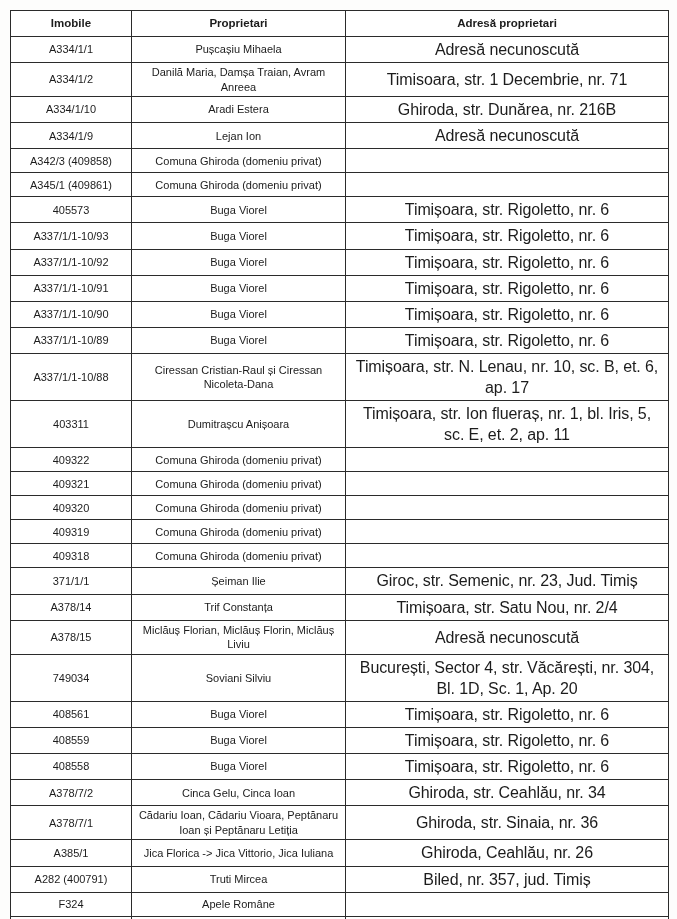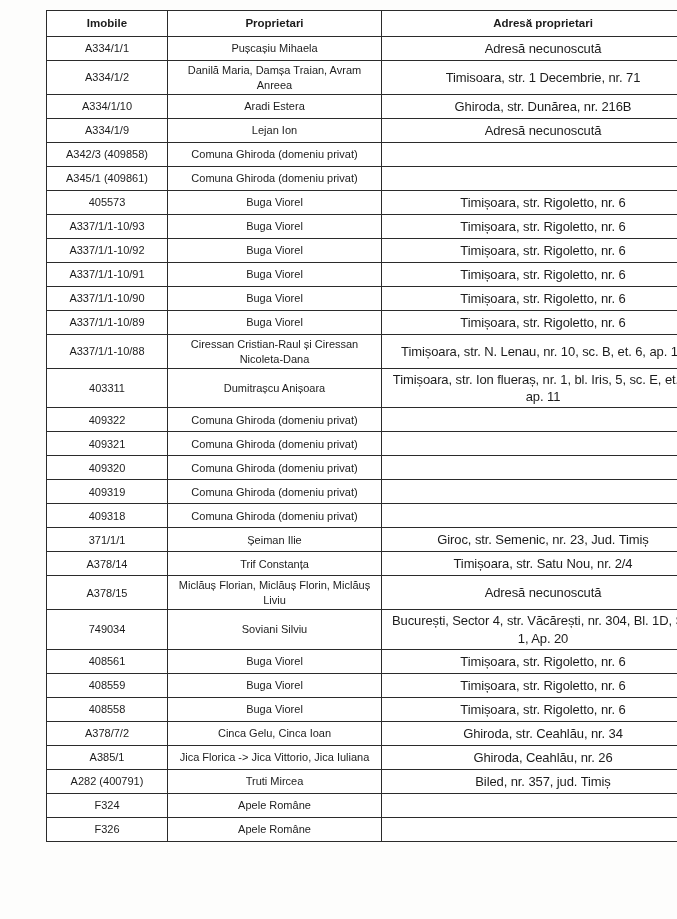--- a/index.html
+++ b/index.html
@@ -8,21 +8,20 @@
     background: #fbfbfa;
     font-family: "Liberation Sans", "DejaVu Sans", sans-serif;
   }
   .page {
     width: 677px;
     height: 919px;
     background: #fdfdfc;
     position: relative;
     box-sizing: border-box;
     overflow: hidden;
-    padding-left: 36px;
   }
   table.doc-table {
     border-collapse: collapse;
     table-layout: fixed;
     width: 658px;
     margin: 10px 9px 0 10px;
     background: #fff;
     color: #1c1c1c;
   }
   table.doc-table col.c1 { width: 121px; }
@@ -41,21 +40,21 @@
   table.doc-table th {
     font-weight: bold;
     height: 21px;
     font-size: 11.5px;
   }
   table.doc-table td {
     height: 19px;
     font-weight: 500;
   }
   table.doc-table td:nth-child(3) {
-    font-size: 13px;
+    font-size: 16px;
     letter-spacing: -0.1px;
   }
 </style>
 </head>
 <body>
 
 <div class="page">
   <table class="doc-table">
     <colgroup>
       <col class="c1">
@@ -199,20 +198,25 @@
           <td>408558</td>
           <td>Buga Viorel</td>
           <td>Timișoara, str. Rigoletto, nr. 6</td>
         </tr>
         <tr>
           <td>A378/7/2</td>
           <td>Cinca Gelu, Cinca Ioan</td>
           <td>Ghiroda, str. Ceahlău, nr. 34</td>
         </tr>
         <tr>
+          <td>A378/7/1</td>
+          <td>Cădariu Ioan, Cădariu Vioara, Peptănaru Ioan și Peptănaru Letiția</td>
+          <td>Ghiroda, str. Sinaia, nr. 36</td>
+        </tr>
+        <tr>
           <td>A385/1</td>
           <td>Jica Florica -&gt; Jica Vittorio, Jica Iuliana</td>
           <td>Ghiroda, Ceahlău, nr. 26</td>
         </tr>
         <tr>
           <td>A282 (400791)</td>
           <td>Truti Mircea</td>
           <td>Biled, nr. 357, jud. Timiș</td>
         </tr>
         <tr>

